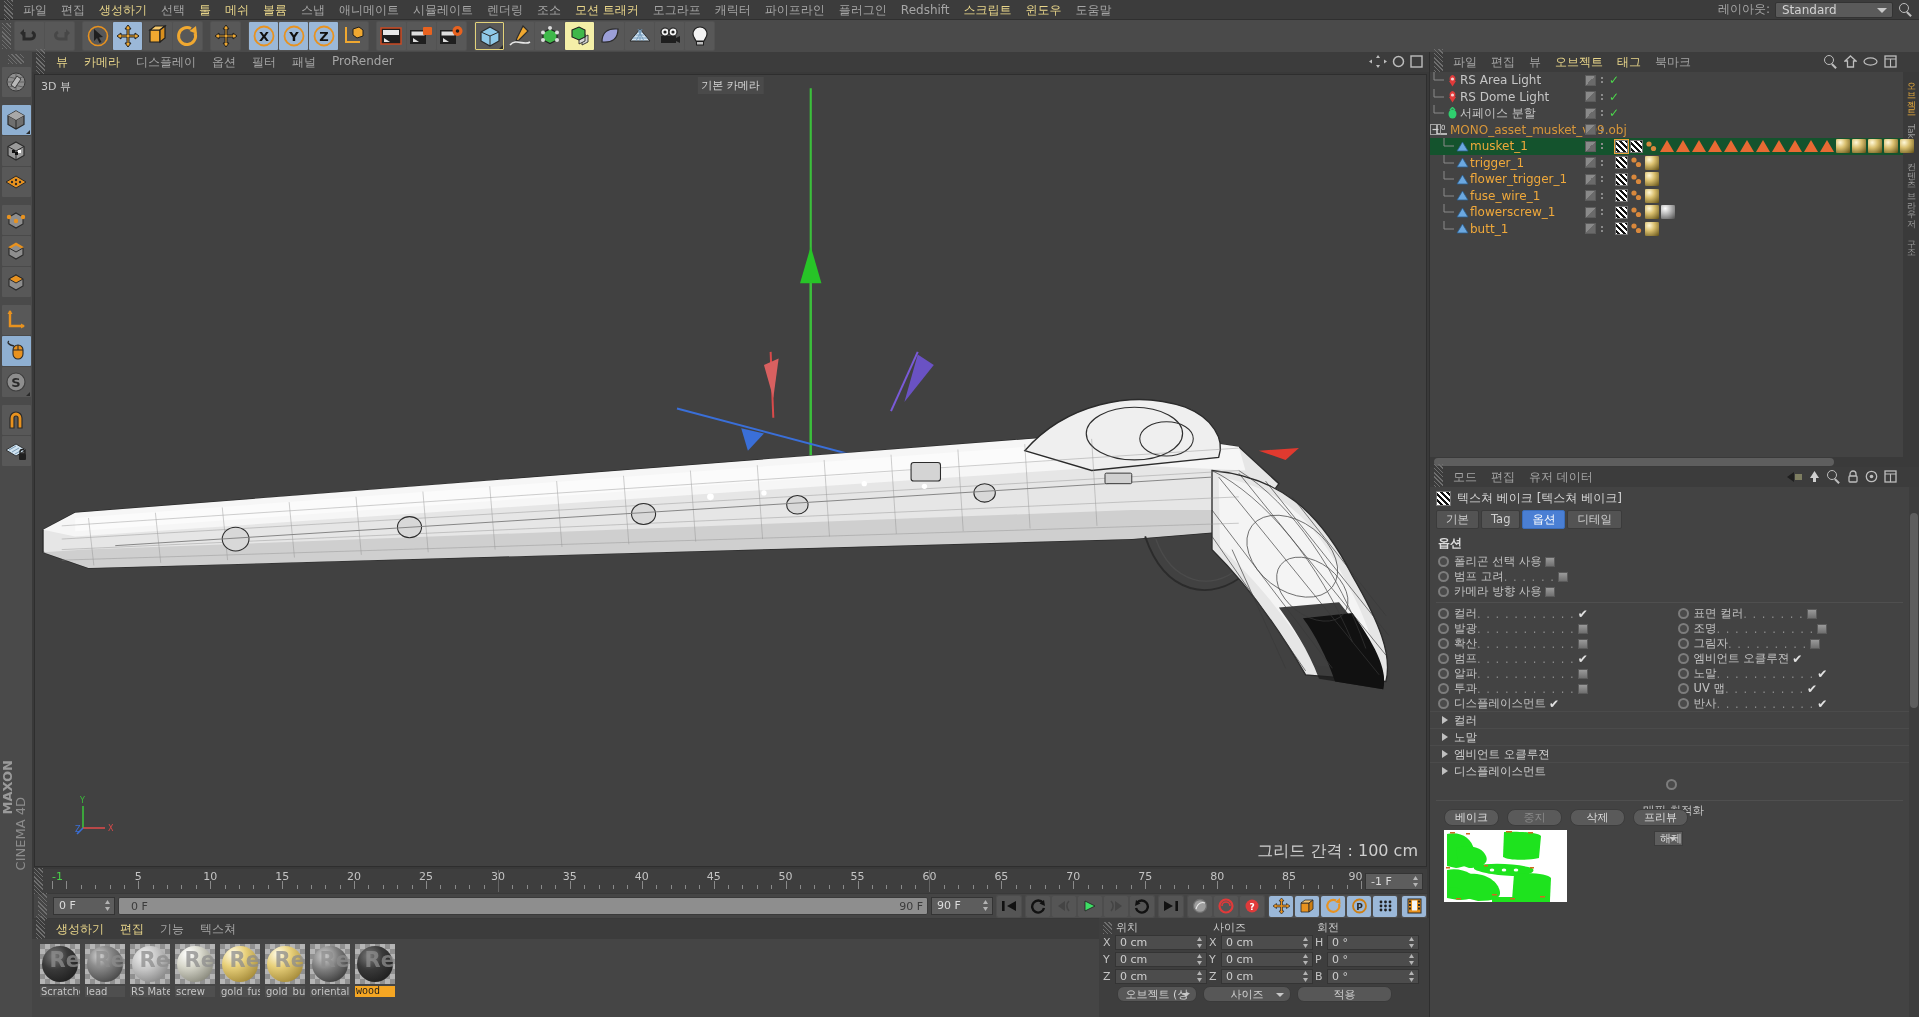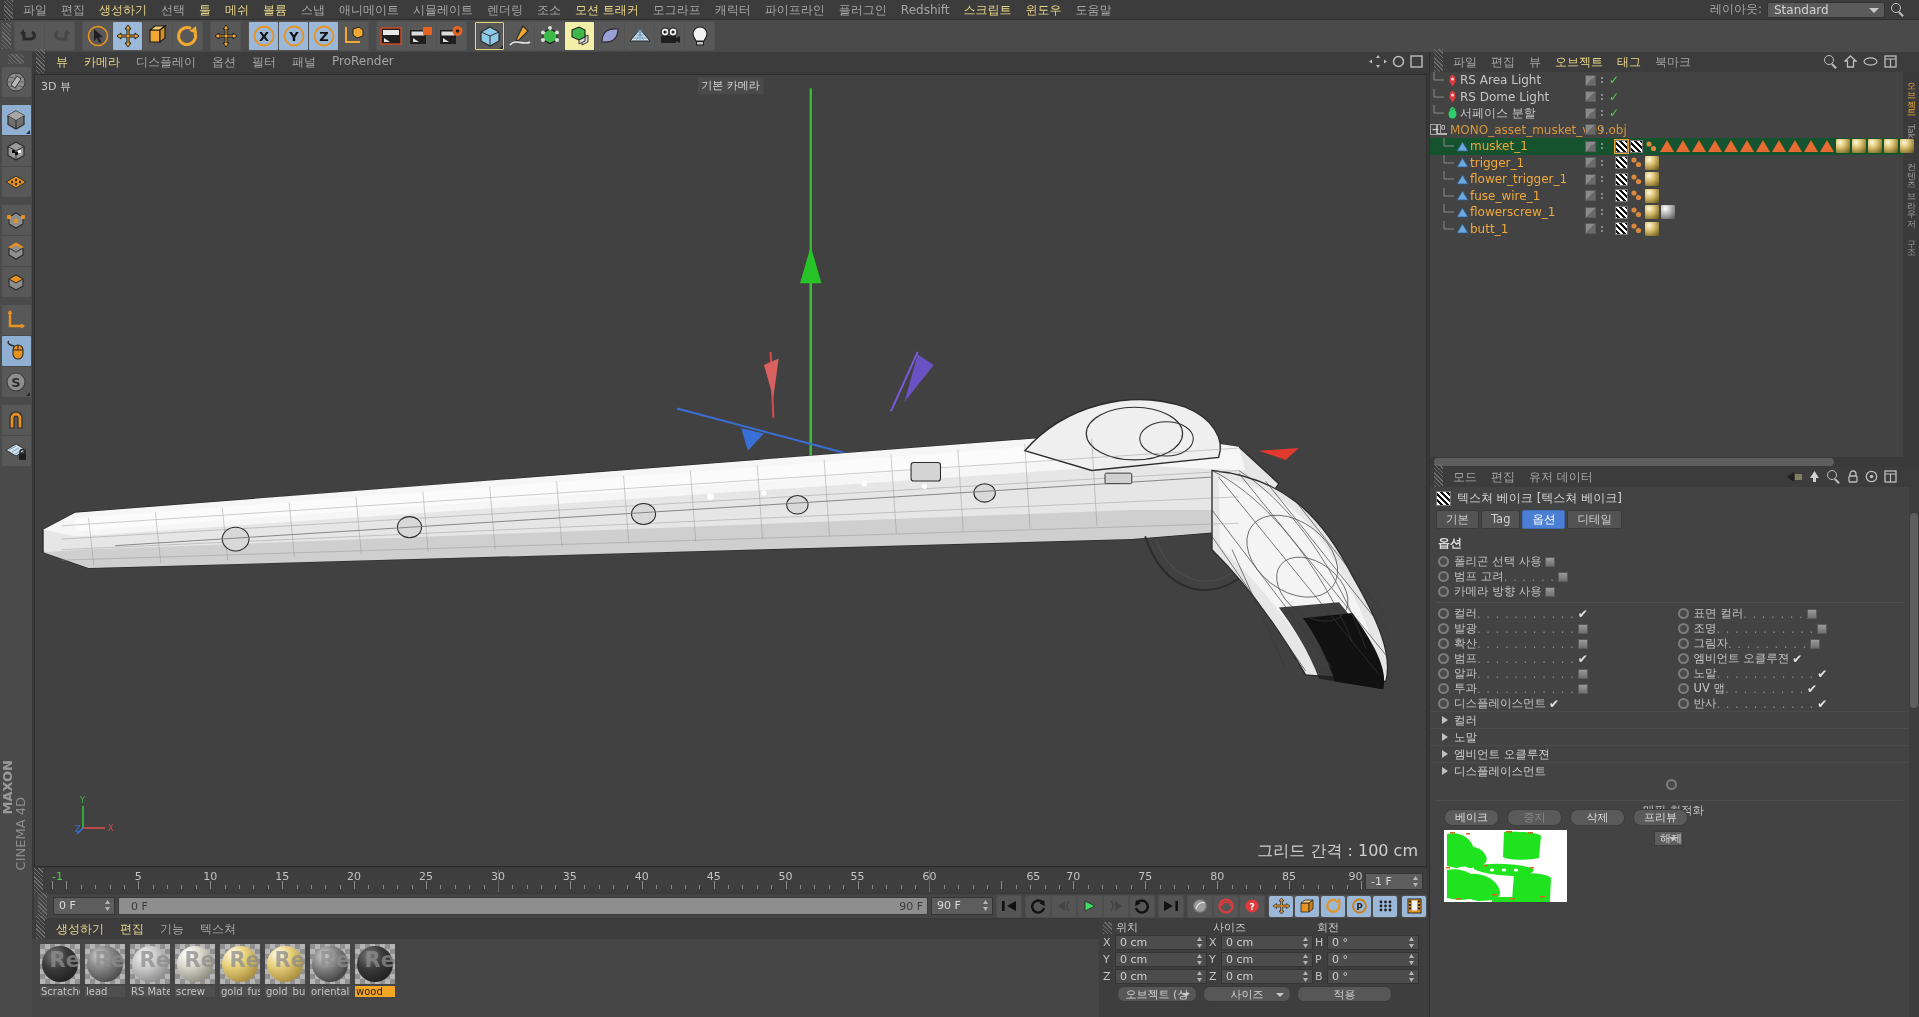--- a/index.html
+++ b/index.html
@@ -11,21 +11,21 @@
     -webkit-font-smoothing:antialiased;
   }
   .app{ position:absolute; inset:0; background:#393939; display:flex; flex-direction:column; }
 
   
   .menubar{ height:20px; background:#3c3c3c; display:flex; align-items:center; padding-left:4px; flex:0 0 20px; border-bottom:1px solid #2f2f2f;}
   .menubar .mi{ padding:0 7px; font-size:12px; line-height:20px; white-space:nowrap; cursor:default;}
   .mi.dim{ color:#a5a5a5; }
   .mi.hl{ color:#e8d58a; }
   .menubar .spacer{ flex:1; }
-  .layout-box{ display:flex; align-items:center; gap:5px; padding-right:14px;}
+  .layout-box{ display:flex; align-items:center; gap:5px; padding-right:6px;}
   .layout-label{ color:#a5a5a5; font-size:12px;}
   .layout-sel{ width:118px; height:16px; background:#5a5a5a; border:1px solid #333; border-radius:2px; position:relative;
     color:#d2d2d2; font-size:12px; padding-left:6px; line-height:14px;}
   .layout-sel .car{ position:absolute; right:5px; top:5px; width:0;height:0;border-left:5px solid transparent;border-right:5px solid transparent;border-top:5px solid #c8c8c8;}
   .mag{ width:15px;height:15px; position:relative;}
   .mag::before{content:"";position:absolute;left:1px;top:1px;width:8px;height:8px;border:1.6px solid #bdbdbd;border-radius:50%;}
   .mag::after{content:"";position:absolute;left:9px;top:9px;width:6px;height:1.6px;background:#bdbdbd;transform:rotate(45deg);transform-origin:left center;}
 
   
   .toolbar{ height:32px; background:#4a4a4a; display:flex; align-items:center; flex:0 0 32px; padding-left:2px; gap:0;}
@@ -82,21 +82,21 @@
   .matbar{ height:20px; background:#3c3c3c; display:flex; align-items:center; padding-left:4px; flex:0 0 20px; margin:1px 0 0 0;}
   .matbar .mi{ padding:0 8px; font-size:12px;}
   .matarea{ height:78px; background:#454545; display:flex; gap:5px; padding:5px 0 0 8px; flex:0 0 78px;}
   .mat{ width:40px; }
   .matsw{ width:40px; height:40px; position:relative; overflow:hidden;
     background-image:
       linear-gradient(45deg,#b5b5b5 25%,transparent 25%,transparent 75%,#b5b5b5 75%),
       linear-gradient(45deg,#b5b5b5 25%,#909090 25%,#909090 75%,#b5b5b5 75%);
     background-size:10px 10px; background-position:0 0,5px 5px;}
   .matname{ font-size:10px; color:#c5c5c5; text-align:left; margin-top:2px; white-space:nowrap; overflow:hidden; width:40px; background:#4f4f4f; padding:0 1px;}
-  .matname.sel{ background:#f5a623; color:#1d1d1d;}
+  .matname.sel{ background:#f5a623; color:#1d1d1d;font-family:Liberation Mono, monospace;}
 
   
   .bottom{ display:flex; flex:0 0 auto;}
   .coord{ width:330px; background:#3e3e3e; flex:0 0 330px; padding:2px 4px 0 4px;}
   .coordhdr{ display:flex; font-size:11px; color:#c8c8c8; height:15px; align-items:center;}
   .crow{ display:flex; align-items:center; gap:2px; margin-bottom:2px;}
   .clab{ width:10px; font-size:11px; color:#c4c4c4;}
   .cinp{ width:92px; height:15px; background:#4c4c4c; border:1px solid #343434; color:#cfcfcf; font-size:11px; padding-left:4px; line-height:13px; position:relative;}
   .cbtn{ height:16px; background:#575757; border:1px solid #3a3a3a; border-radius:7px; font-size:11px; color:#d2d2d2; display:flex;align-items:center;justify-content:center; position:relative;}
 
@@ -695,21 +695,21 @@
             <div class="tl-num" style="left: 17.5824%;">15</div>
             <div class="tl-num" style="left: 23.0769%;">20</div>
             <div class="tl-num" style="left: 28.5714%;">25</div>
             <div class="tl-num" style="left: 34.0659%;">30</div>
             <div class="tl-num" style="left: 39.5604%;">35</div>
             <div class="tl-num" style="left: 45.0549%;">40</div>
             <div class="tl-num" style="left: 50.5495%;">45</div>
             <div class="tl-num" style="left: 56.044%;">50</div>
             <div class="tl-num" style="left: 61.5385%;">55</div>
             <div class="tl-num" style="left: 67.033%;">60</div>
-            <div class="tl-num" style="left: 72.5275%; margin-left: 32px;">65</div>
+            <div class="tl-num" style="left: 72.5275%;">65</div>
             <div class="tl-num" style="left: 78.022%;">70</div>
             <div class="tl-num" style="left: 83.5165%;">75</div>
             <div class="tl-num" style="left: 89.011%;">80</div>
             <div class="tl-num" style="left: 94.5055%;">85</div>
             <div class="tl-num" style="left: 100%; transform: translateX(-90%);">90</div>
             <div class="tl-cur" style="left: 34.0659%;"></div>
             <div class="tl-cur" style="left: 67.033%;"></div>
           </div>
         <div class="tl-end">
           <span>-1 F</span>

